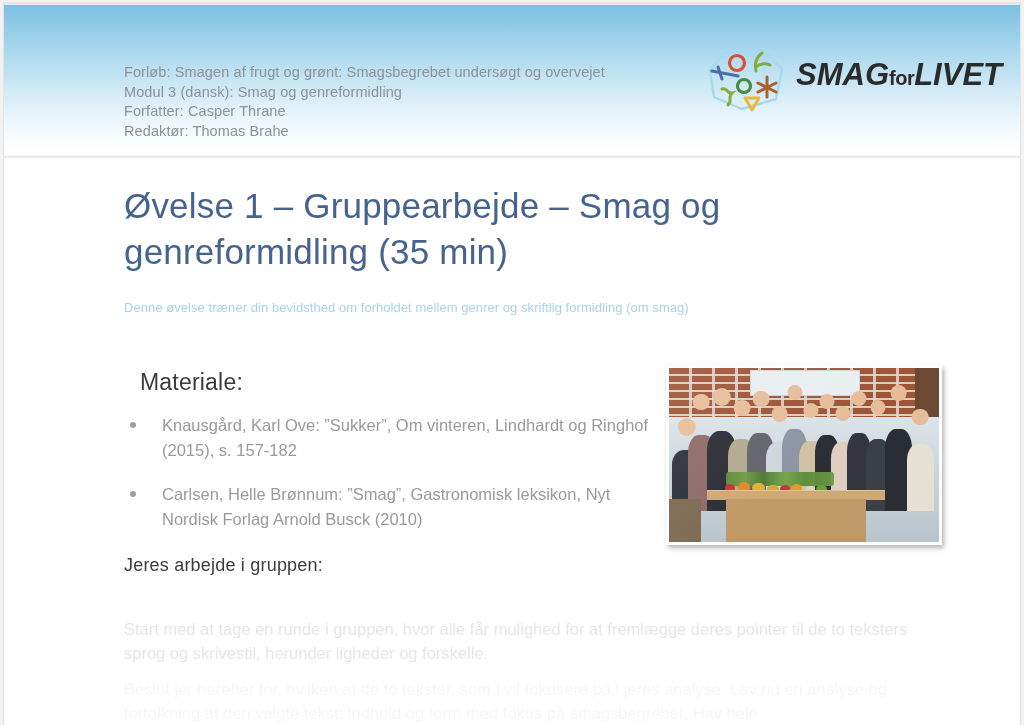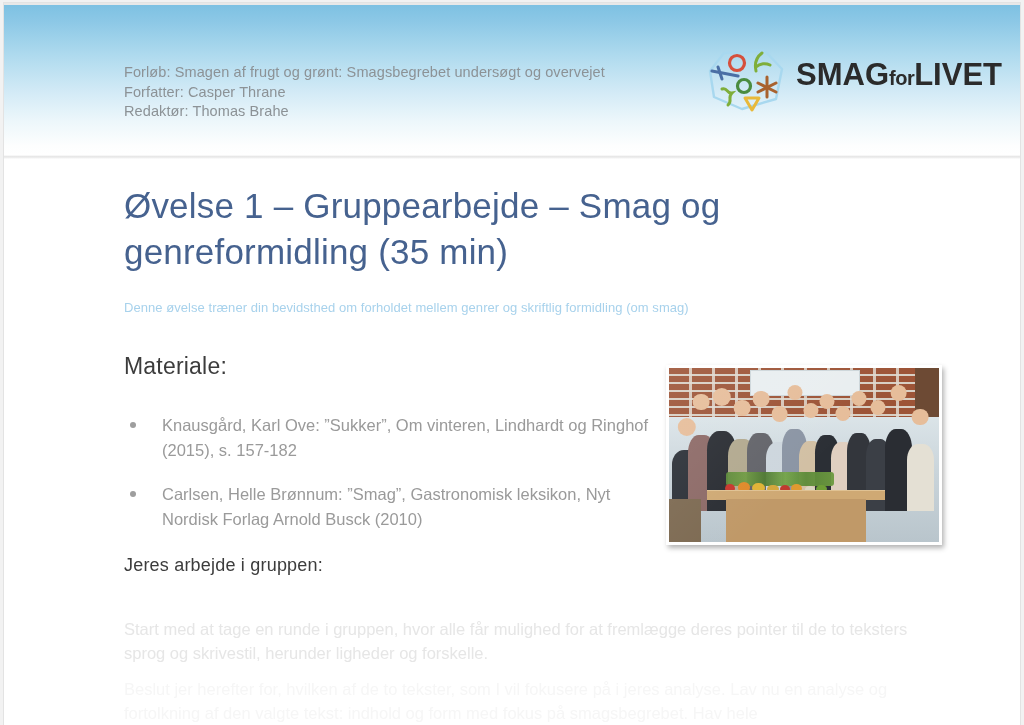--- a/index.html
+++ b/index.html
@@ -89,20 +89,21 @@
     top: 12px;
     font-family: "Liberation Sans", sans-serif;
     font-weight: bold;
     color: #2b2b2b;
     letter-spacing: -0.5px;
     white-space: nowrap;
   }
   .wm-big {
     font-size: 31px;
     letter-spacing: 0px;
+    font-style: italic;
   }
   .wm-small {
     font-size: 20px;
     letter-spacing: -0.5px;
   }
 
   
   .content {
     position: absolute;
     left: 0;
@@ -136,21 +137,21 @@
   }
 
   .h-materiale {
     position: absolute;
     left: 120px;
     top: 194px;
     font-size: 23px;
     color: #3c3c3c;
     font-weight: normal;
     letter-spacing: 0.2px;
-    margin: 0;
+    margin: 16px;
   }
 
   .bullets {
     position: absolute;
     left: 120px;
     top: 254px;
     width: 530px;
     list-style: none;
     margin: 0;
     padding: 0;
@@ -325,20 +326,21 @@
 </head>
 <body>
 
 <div class="page">
 
   <div class="header">
     <div class="header-top-edge"></div>
 
     <div class="meta">
       <div>Forløb: Smagen af frugt og grønt: Smagsbegrebet undersøgt og overvejet</div>
+      <div>Modul 3 (dansk): Smag og genreformidling</div>
       <div>Forfatter: Casper Thrane</div>
       <div>Redaktør: Thomas Brahe</div>
     </div>
 
     <div class="logo">
       <div class="logo-mark">
         <svg viewBox="0 0 86 68" width="86" height="68" aria-hidden="true">
 
           <path d="M20 8 L60 5 L78 24 L72 54 L38 64 L10 52 L6 26 Z" fill="none" stroke="#a8d8ef" stroke-width="2.4" stroke-linejoin="round"></path>
 

